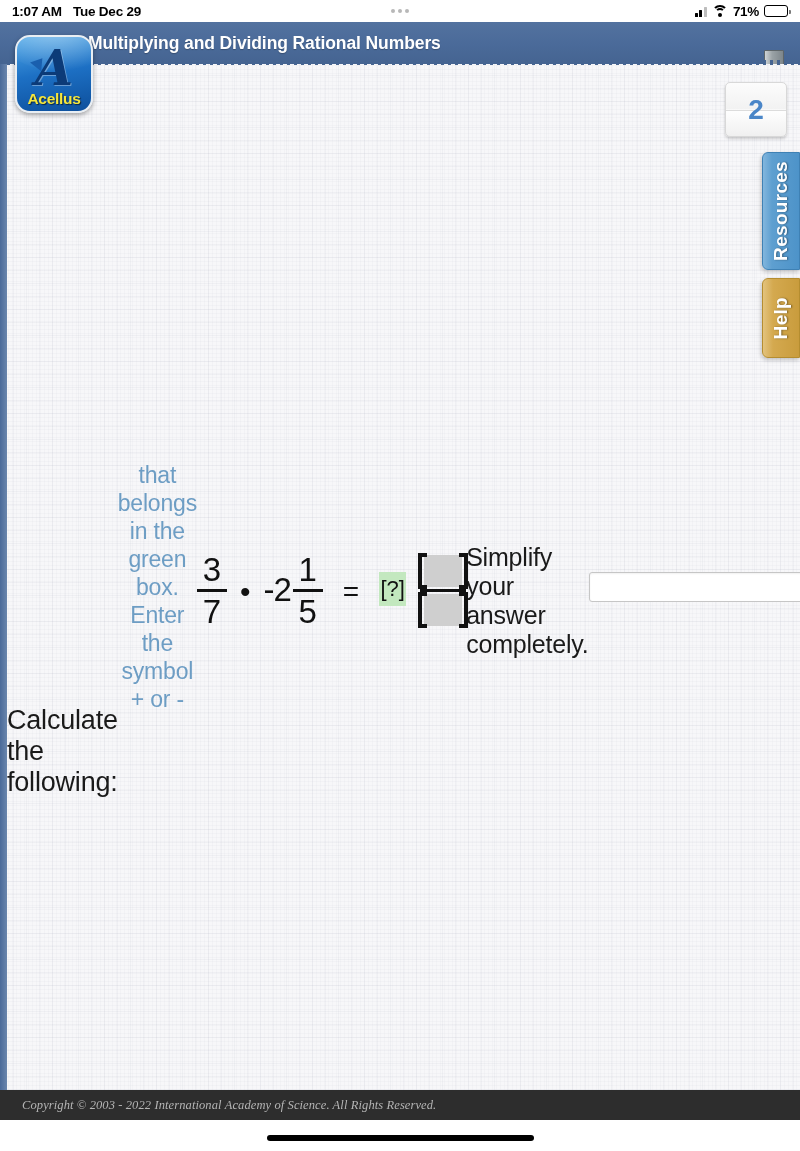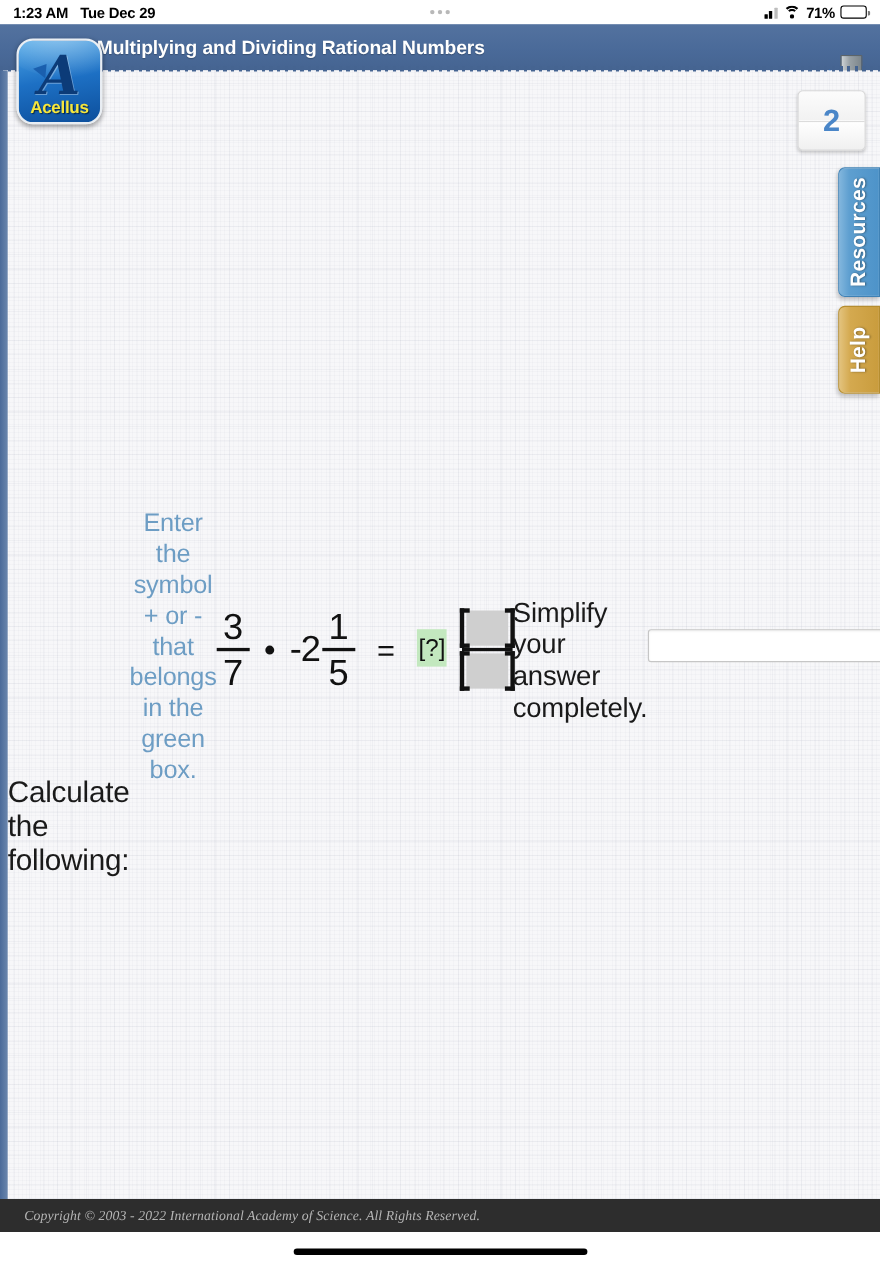--- a/index.html
+++ b/index.html
@@ -475,21 +475,21 @@
     border-radius: 3px;
   }
 </style>
 </head>
 <body>
 
 <div id="screen">
 
   <div class="status-bar">
     <div class="status-left">
-      <span class="status-time">1:23 AM</span>
+      <span class="status-time">1:07 AM</span>
       <span class="status-date">Tue Dec 29</span>
     </div>
     <div class="status-center">
       <span class="dots-group">
           <i></i>
           <i></i>
           <i></i>
         </span>
     </div>
     <div class="status-right">
@@ -539,22 +539,22 @@
   </div>
   <div class="side-tab tab-help">
     <span>Help</span>
   </div>
 
   <div class="content">
 
     <div class="q-title">Calculate the following:</div>
 
     <div class="q-instruction">
+      <div>that belongs in the green box.</div>
       <div>Enter the symbol + or -</div>
-      <div>that belongs in the green box.</div>
     </div>
 
     <div class="math-row">
 
       <span class="frac">
         <span class="num">3</span>
         <span class="bar"></span>
         <span class="den">7</span>
       </span>
 

